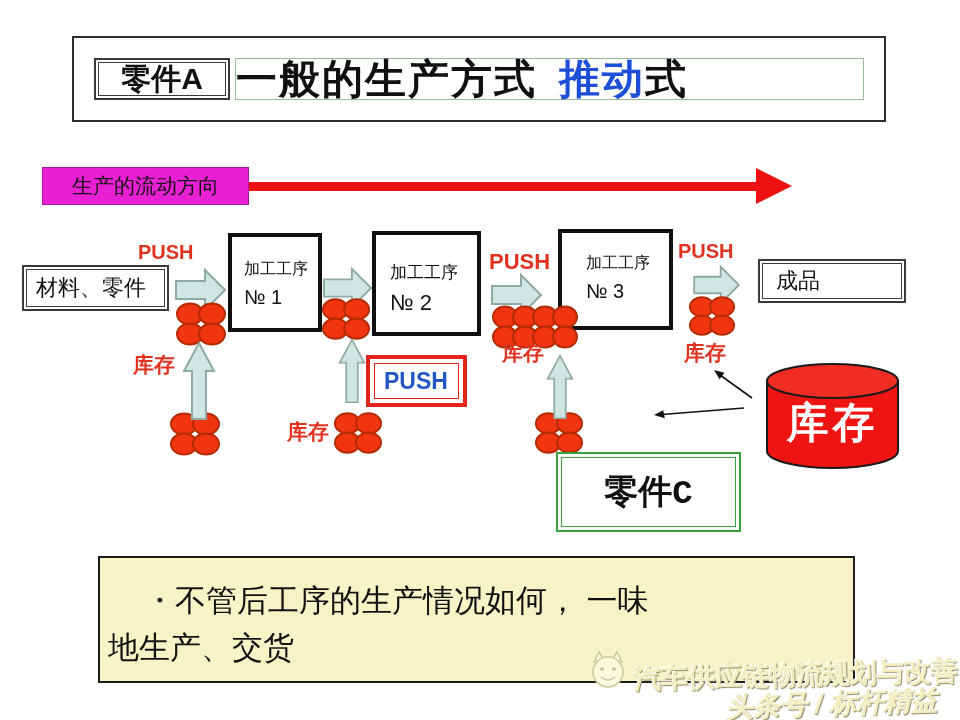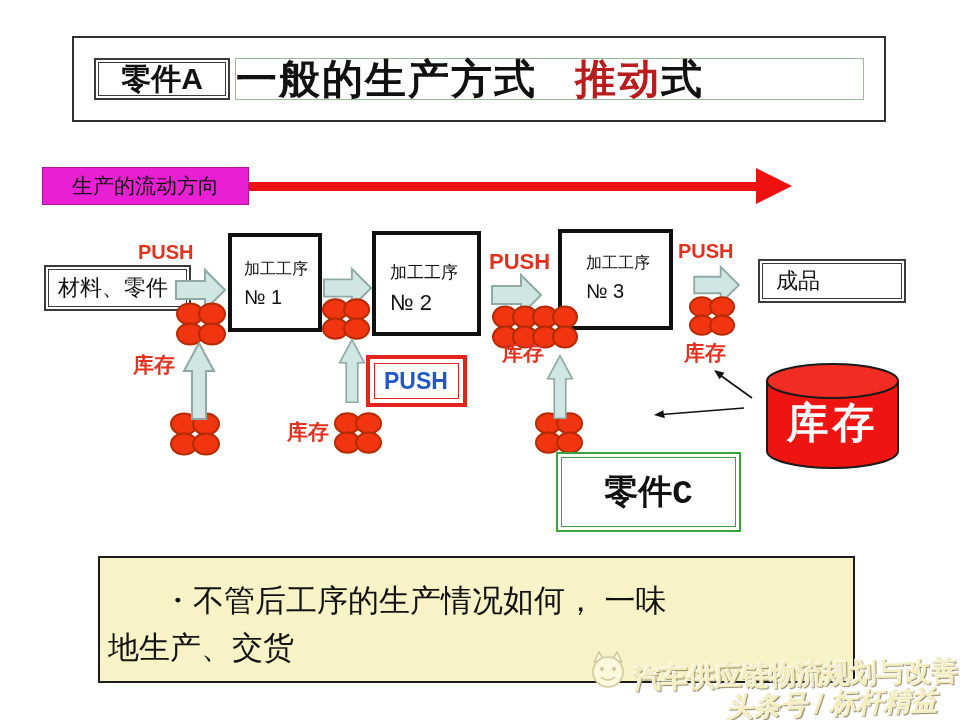--- a/index.html
+++ b/index.html
@@ -23,21 +23,21 @@
     box-shadow: inset 0 0 0 2px #ffffff, inset 0 0 0 3px #3a3a3a;
     display:flex; align-items:center; justify-content:center;
     font-size:30px; font-weight:bold;
   }
   .title-cell {
     flex:1; height:100%;
     border:1px solid #96bb96;
     display:flex; align-items:center; 
     font-size:41px; font-weight:bold; letter-spacing:2px; white-space:nowrap;
   }
-  .title-accent { color:#b91c1c; margin-left:38px; }
+  .title-accent { color:#1d4ed8; margin-left:22px; }
 
   
   .flow-label {
     left:42px; top:167px; width:207px; height:38px;
     background:#e81fd3; border:1px solid #ae12a0;
     display:flex; align-items:center; justify-content:center;
     font-size:21px; font-weight:normal; color:#141414;
   }
   .flow-shaft { left:249px; top:182px; width:512px; height:9px; background:#ee1111; }
   .flow-head  {
@@ -76,21 +76,21 @@
     left:764px; top:395px; width:137px; text-align:center;
     font-size:42px; font-weight:bold; color:#ffffff; letter-spacing:4px;
   }
 
   
   .note-box {
     left:98px; top:556px; width:757px; height:127px;
     background:#f7f3c6; border:2px solid #1c1c1c;
     padding-top:20px; font-size:31px; line-height:1.5; color:#111;
   }
-  .note-line1 { padding-left:44px;margin-left:18px; }
+  .note-line1 { padding-left:44px; }
   .note-line2 { padding-left:8px; }
 
   
   .wm {
     color:#f3edc0; font-weight:bold; white-space:nowrap;
     text-shadow:-1px -1px 0 #ffffff, 1px 1px 1px #8d886b, 0 0 1px #b9b18a;
   }
   .wm1 { left:634px; top:657px; font-size:27px; transform:rotate(-1.5deg); }
   .wm2 { left:726px; top:686px; font-size:27px; font-style:italic; transform:rotate(-2deg); }
 </style>
@@ -109,21 +109,21 @@
   </div>
 
   <div class="abs flow-label">生产的流动方向</div>
   <div class="abs flow-shaft"></div>
   <div class="abs flow-head"></div>
 
   <div class="abs push-label" style="left:138px; top:241px;">PUSH</div>
   <div class="abs push-label" style="left:489px; top:249px; font-size:22px;">PUSH</div>
   <div class="abs push-label" style="left:678px; top:240px;">PUSH</div>
 
-  <div class="abs dbl-dark" style="left:22px; top:265px; width:147px; height:46px; padding-left:12px;margin-left:22px;">材料、零件</div>
+  <div class="abs dbl-dark" style="left:22px; top:265px; width:147px; height:46px; padding-left:12px;">材料、零件</div>
 
   <svg class="abs" style="left:175px; top:267px;" width="52" height="46" viewBox="0 0 52 46">
     <polygon points="1,14 30,14 30,3 50,23 30,43 30,32 1,32" fill="#cfe6e2" stroke="#8fa9a5" stroke-width="2"></polygon>
   </svg>
   <svg class="abs" style="left:323px; top:265px;" width="50" height="46" viewBox="0 0 52 46">
     <polygon points="1,14 30,14 30,3 50,23 30,43 30,32 1,32" fill="#cfe6e2" stroke="#8fa9a5" stroke-width="2"></polygon>
   </svg>
   <svg class="abs" style="left:491px; top:272px;" width="52" height="46" viewBox="0 0 52 46">
     <polygon points="1,14 30,14 30,3 50,23 30,43 30,32 1,32" fill="#cfe6e2" stroke="#8fa9a5" stroke-width="2"></polygon>
   </svg>

